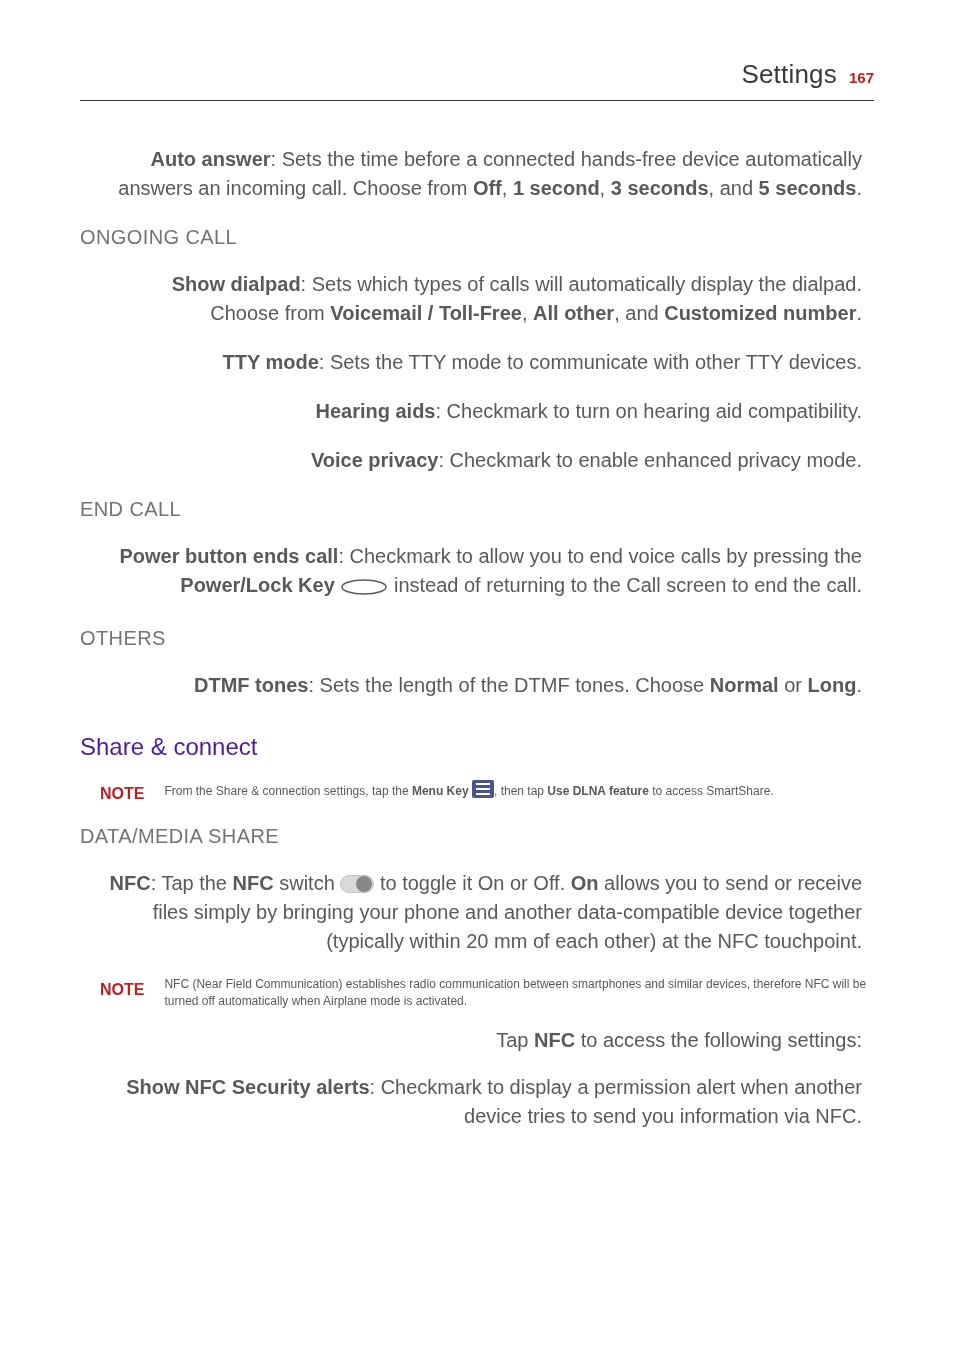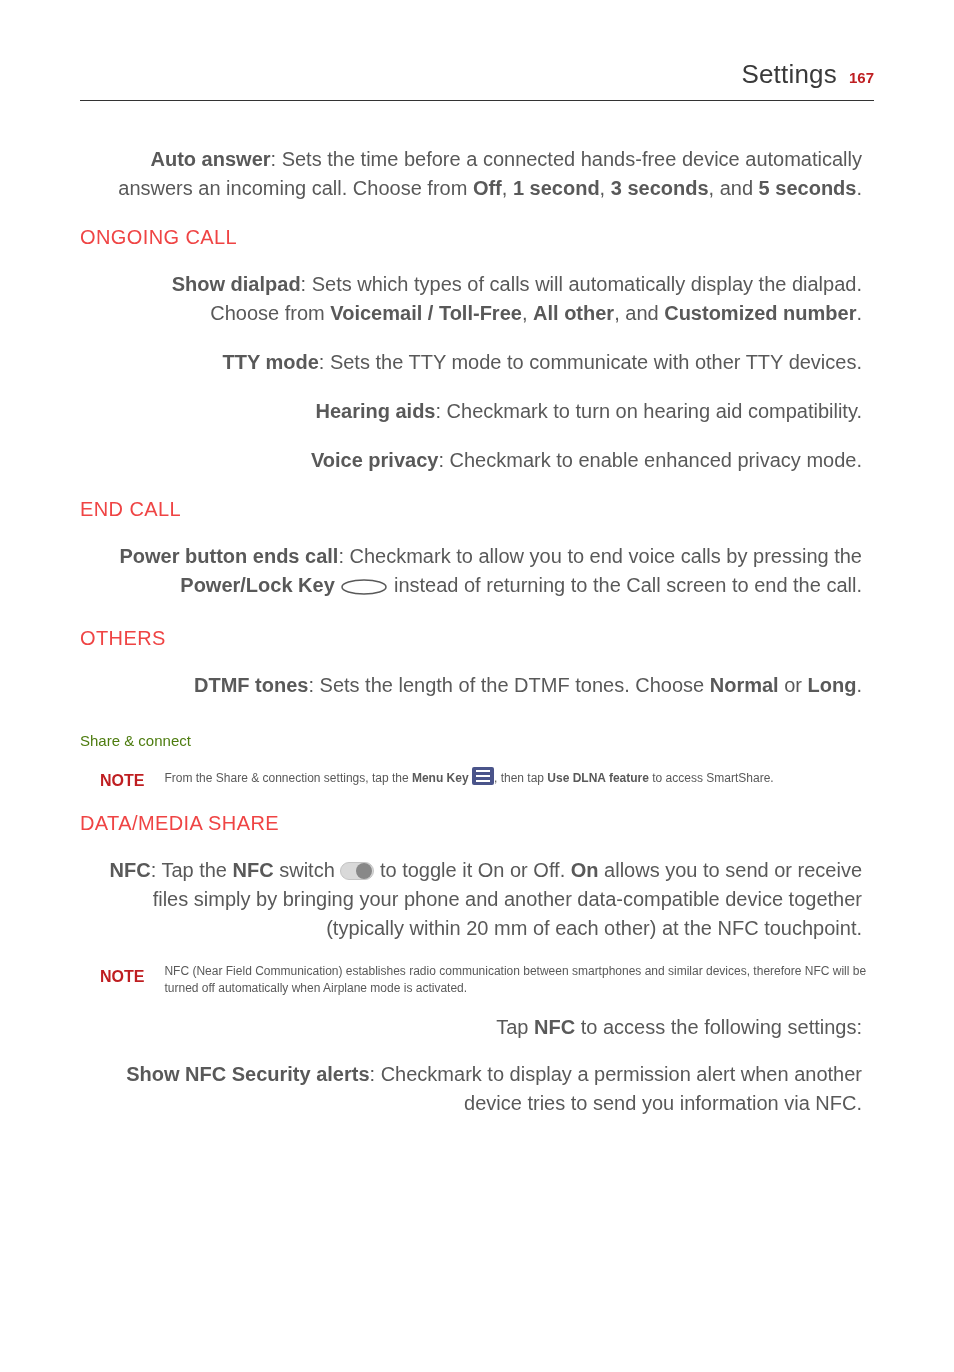--- a/index.html
+++ b/index.html
@@ -33,29 +33,29 @@
   .header-page {
     font-size: 15px;
     font-weight: 700;
     color: #bf1e21;
     margin-left: 12px;
   }
   .sub-block { margin-left: 20px; margin-bottom: 20px; }
   .sub-block-indent { margin-left: 40px; margin-bottom: 20px; }
   .strong { font-weight: 700; color: #595959; }
   .section-h2 {
-    color: #ef4444;
+    color: #737373;
     font-size: 20px;
     letter-spacing: 0.4px;
     margin-bottom: 18px;
     font-weight: 400;
   }
   .share-heading {
-    color: #4d7c0f;
-    font-size: 15px;
+    color: #4c1d95;
+    font-size: 24px;
     margin-top: 30px;
     margin-bottom: 16px;
     font-weight: 400;
   }
   .note-row {
     display: flex;
     align-items: flex-start;
     margin-left: 20px;
     margin-bottom: 16px;
     gap: 20px;

